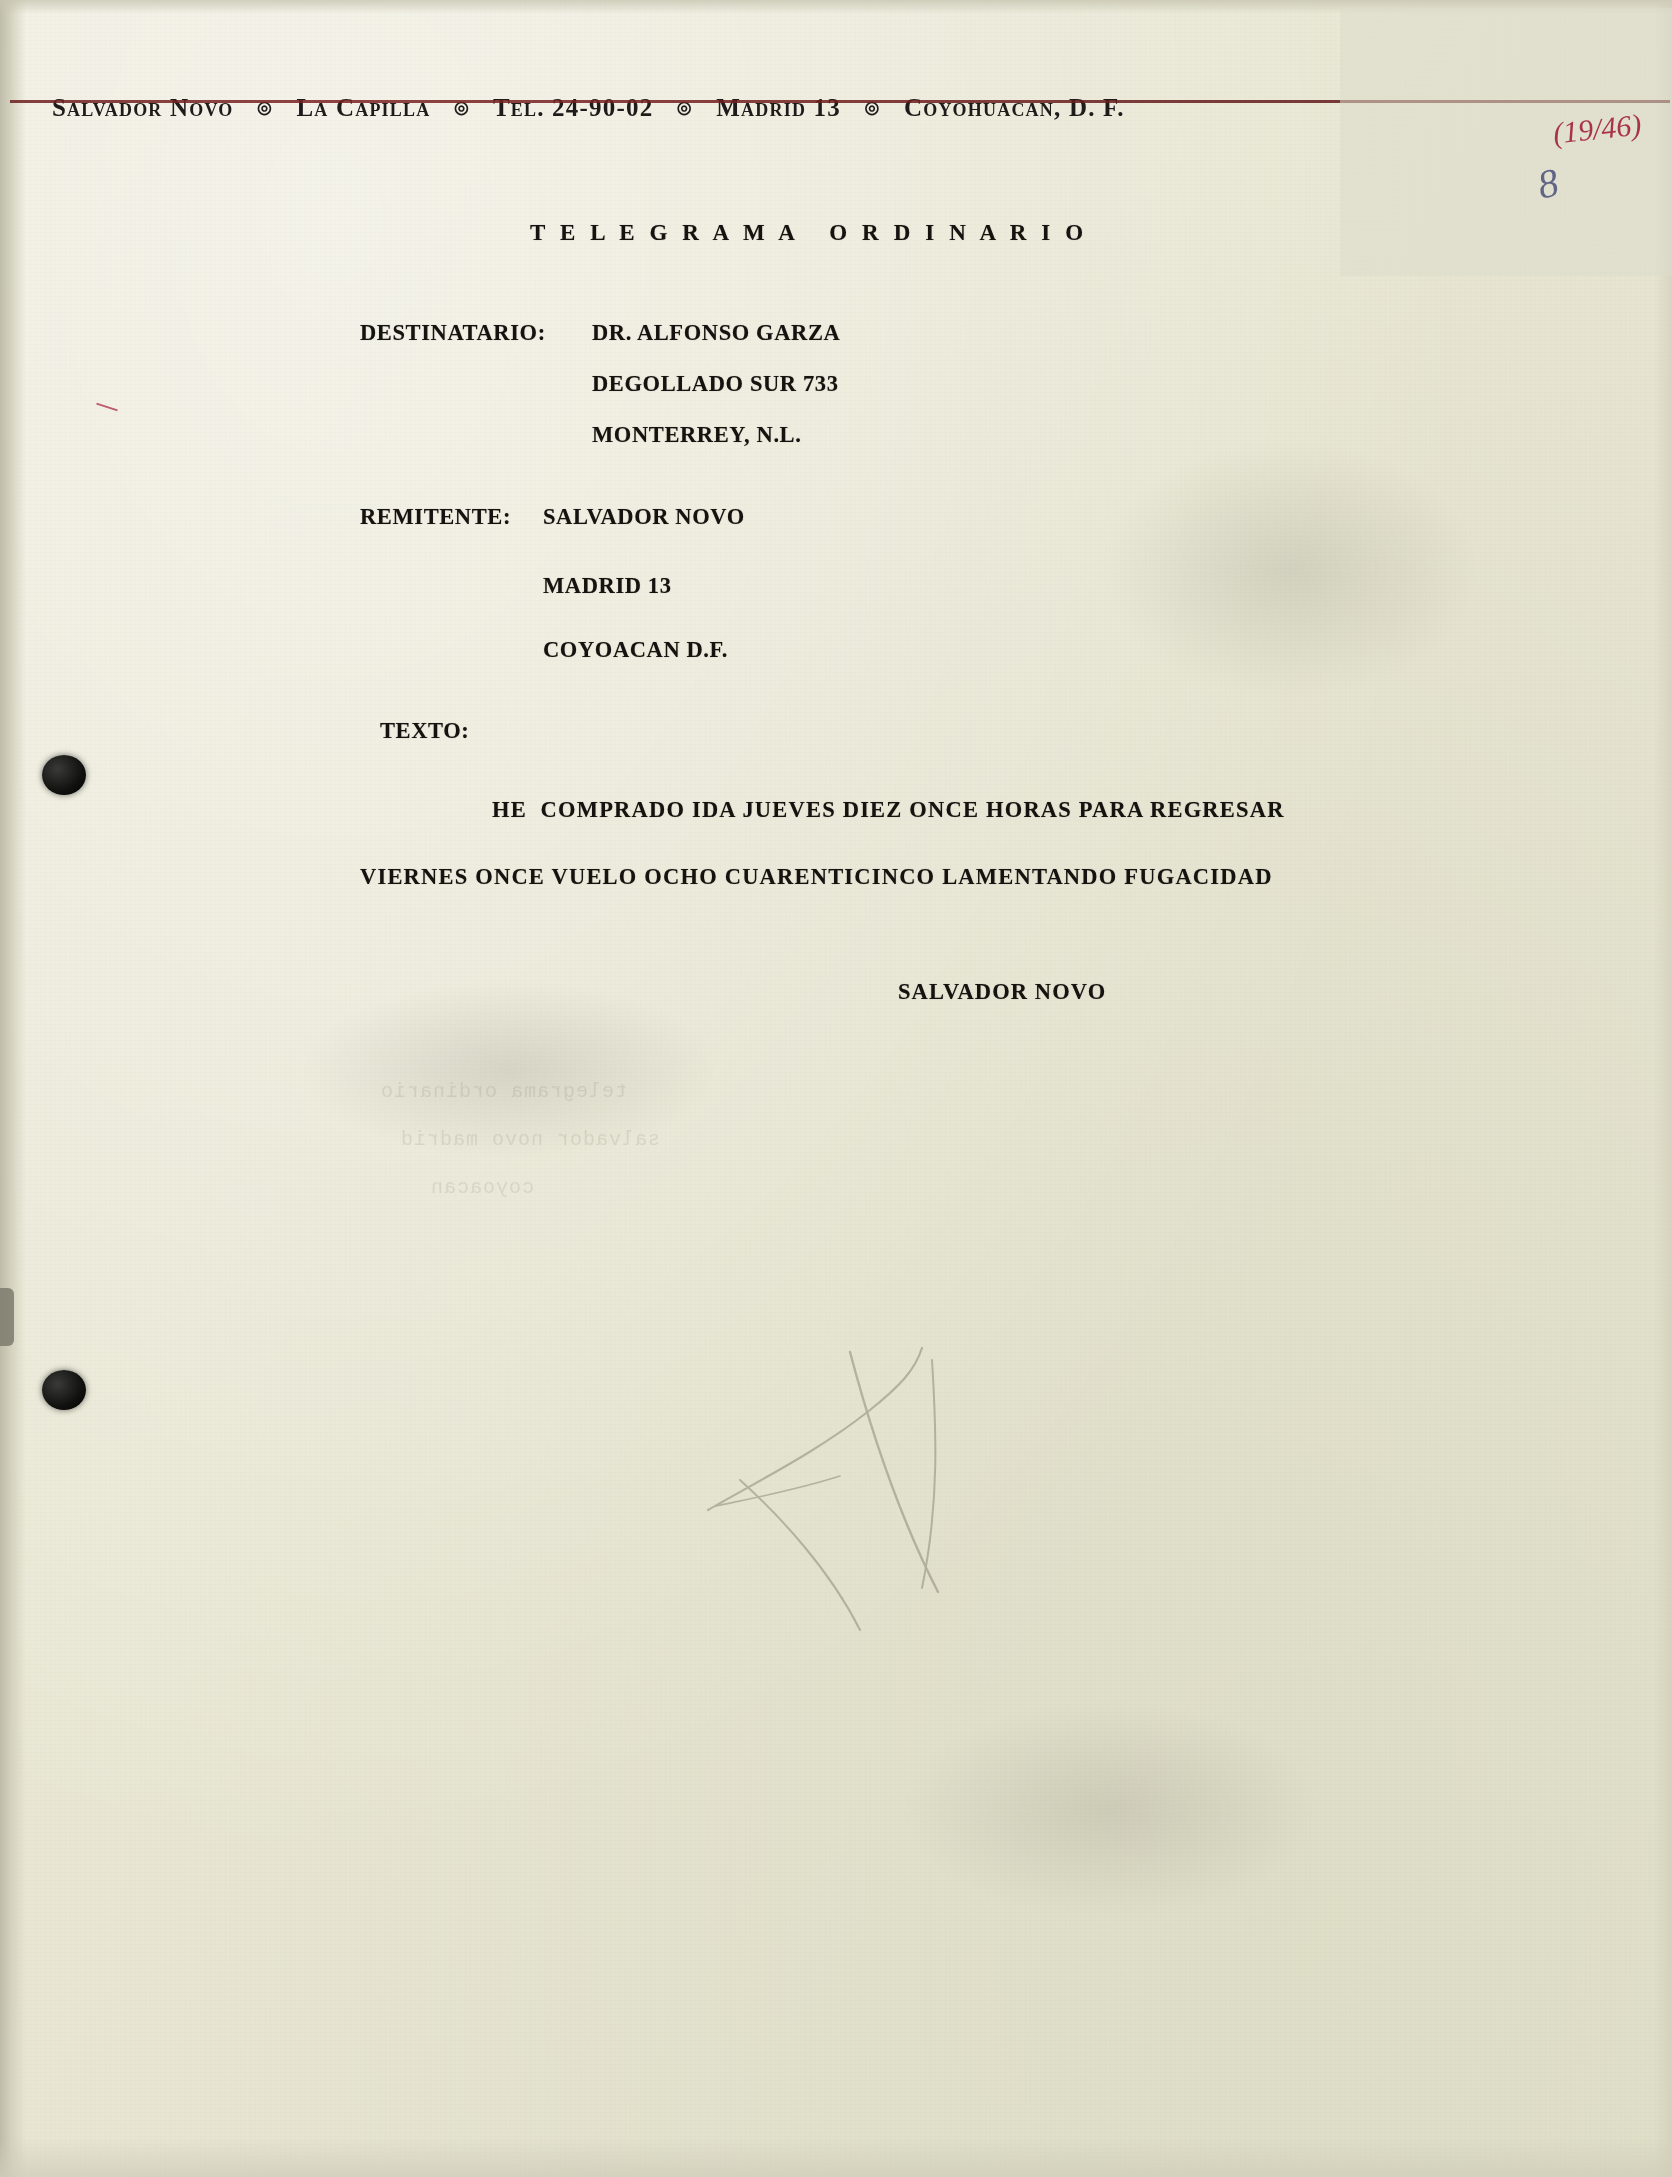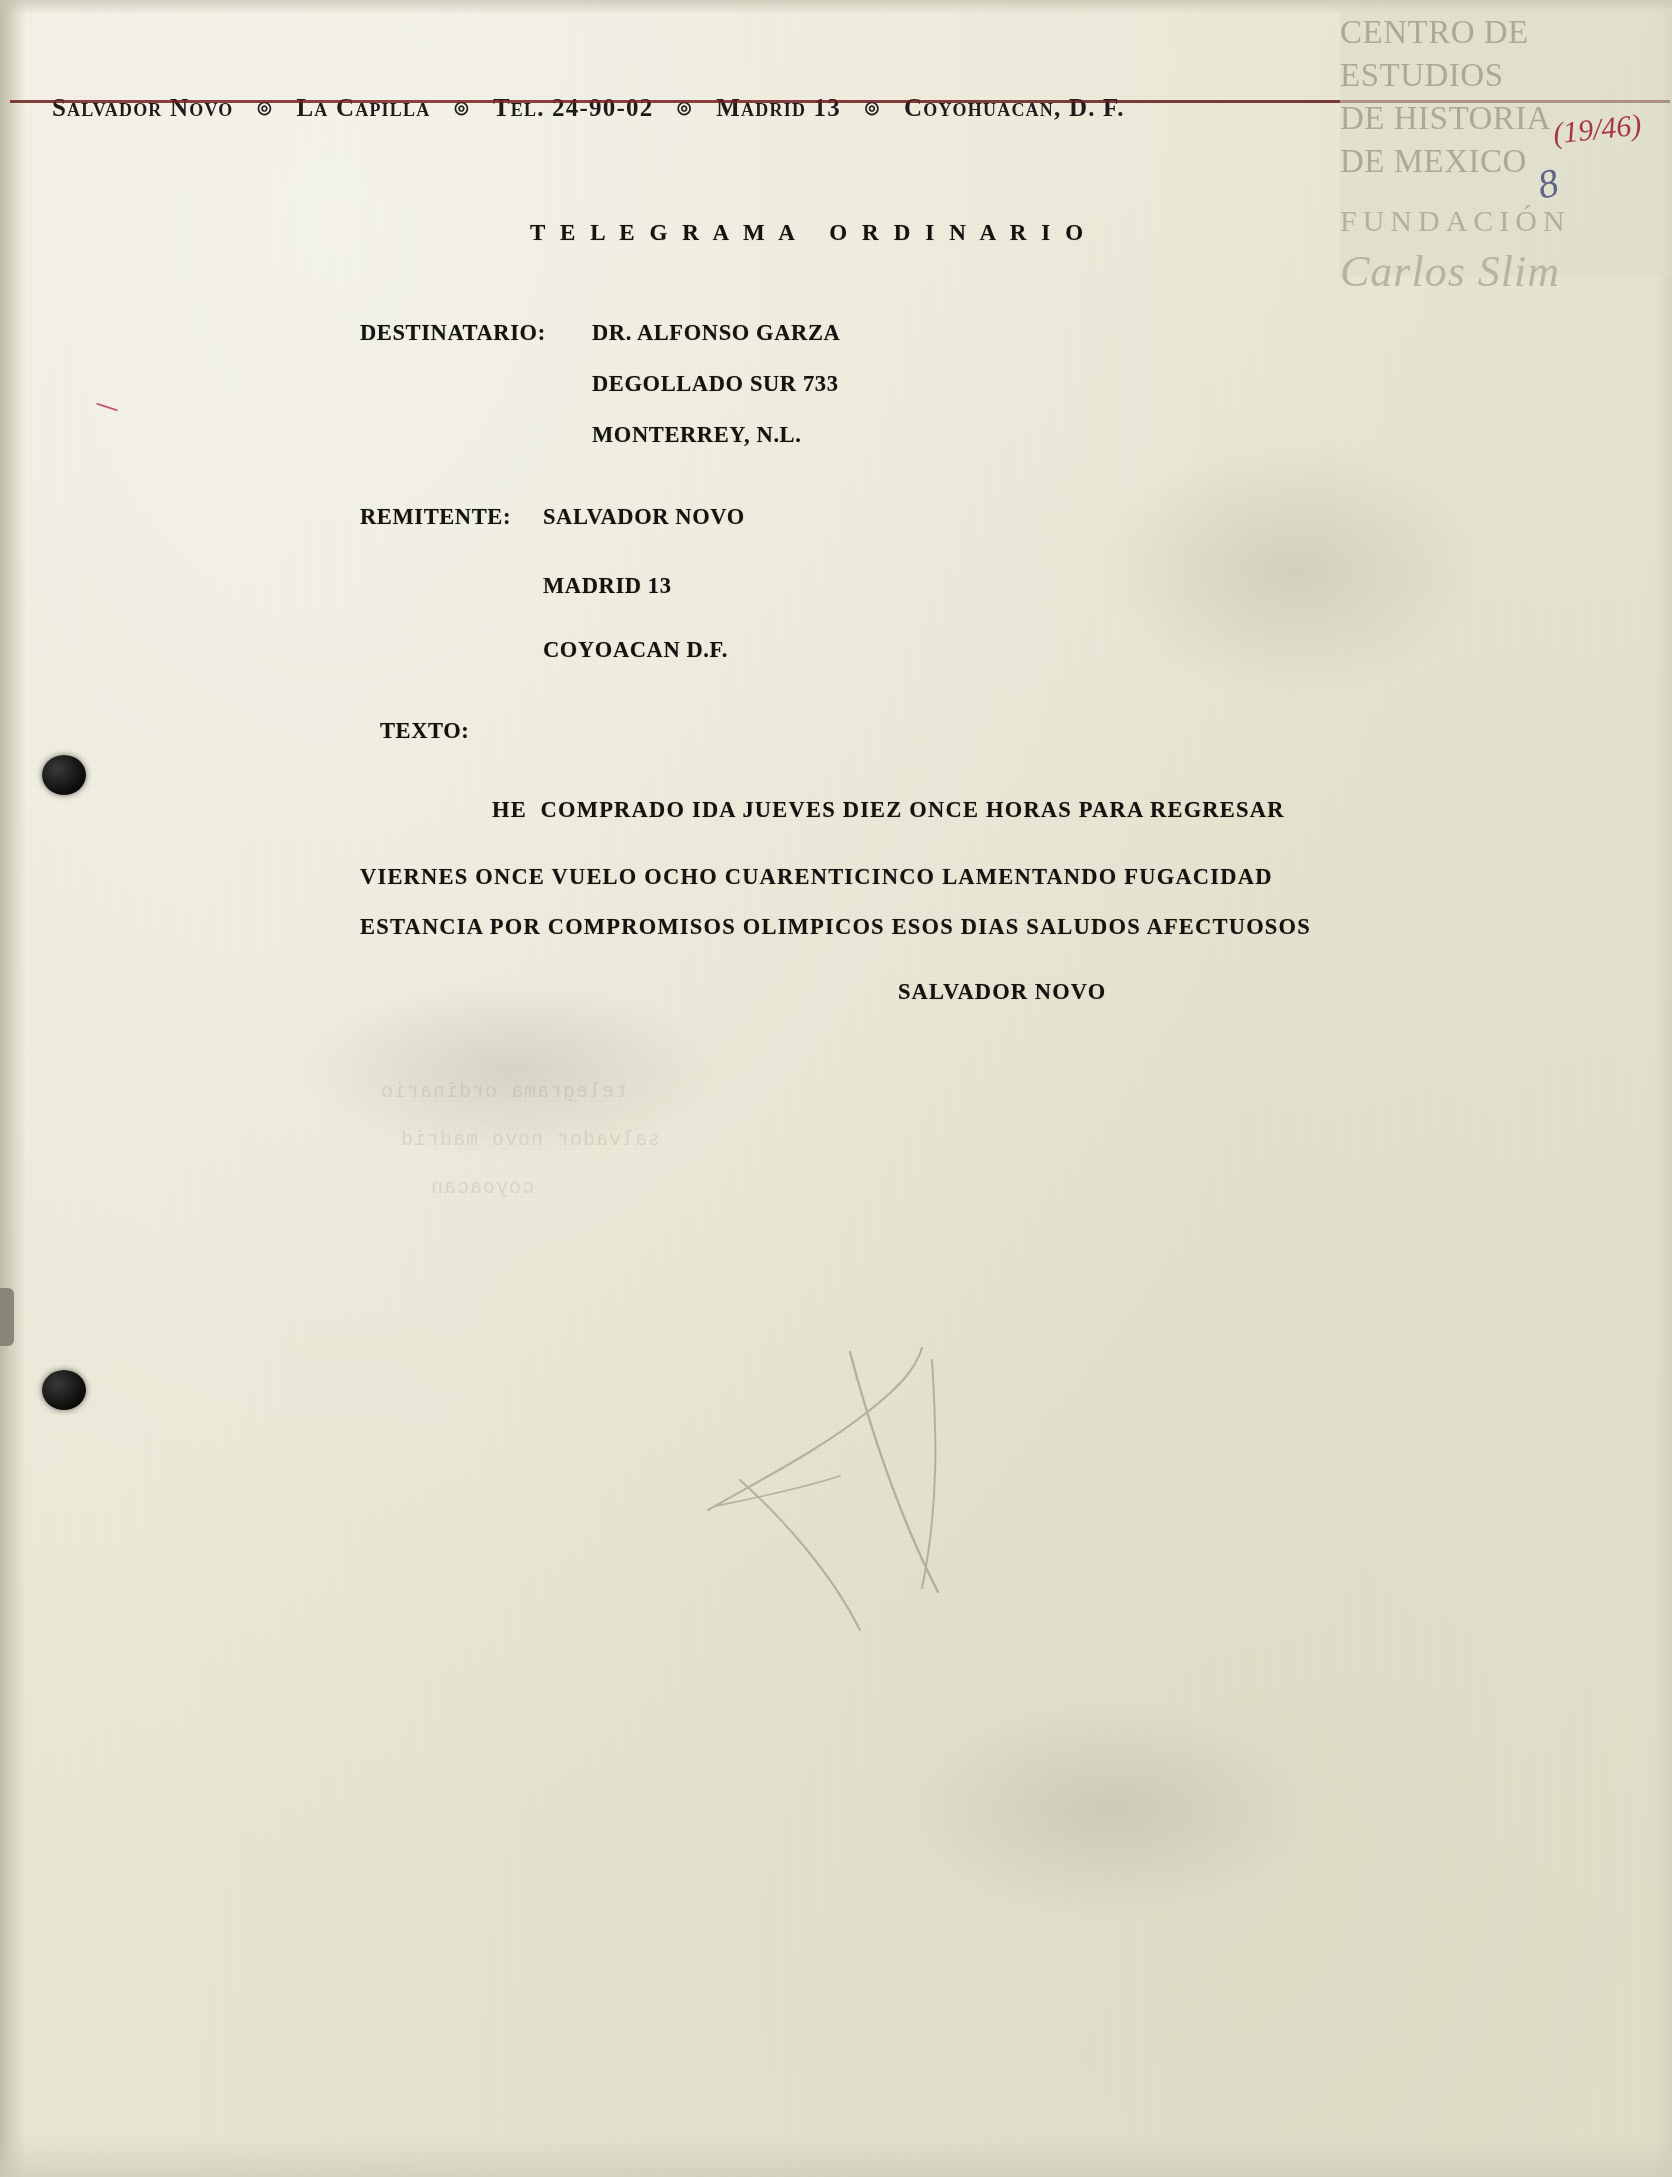--- a/index.html
+++ b/index.html
@@ -307,36 +307,27 @@
 
   <div class="typed" id="rem-label">REMITENTE:</div>
   <div class="typed" id="rem-l1">SALVADOR NOVO</div>
   <div class="typed" id="rem-l2">MADRID 13</div>
   <div class="typed" id="rem-l3">COYOACAN D.F.</div>
 
   <div class="typed" id="texto-label">TEXTO:</div>
 
   <div class="typed" id="body-l2">VIERNES ONCE VUELO OCHO CUARENTICINCO LAMENTANDO FUGACIDAD</div>
   <div class="typed" id="body-l1">HE  COMPRADO IDA JUEVES DIEZ ONCE HORAS PARA REGRESAR</div>
-  <div class="typed" id="body-l3">ESTANCIA POR COMPROMISOS OLIMPICOS ESOS DIAS SALUDOS AFECTUOSOS</div>
   <div class="typed" id="signature">SALVADOR NOVO</div>
 
   <div class="ghost" id="ghost1">telegrama ordinario</div>
   <div class="ghost" id="ghost2">salvador novo madrid</div>
   <div class="ghost" id="ghost3">coyoacan</div>
 
   <div class="stamp-bg"></div>
-  <div class="stamp">
-    <div class="line1">CENTRO DE</div>
-    <div class="line2">ESTUDIOS</div>
-    <div class="line3">DE HISTORIA</div>
-    <div class="line4">DE MEXICO</div>
-    <div class="fundacion">FUNDACIÓN</div>
-    <div class="sign">Carlos Slim</div>
-  </div>
 
   <div class="hand-red">(19/46)</div>
   <div class="hand-blue">8</div>
   <div class="tick-left"></div>
 
   <div class="hole" id="hole-top"></div>
   <div class="hole" id="hole-bottom"></div>
   <div class="notch"></div>
 
   <svg class="scribble" viewBox="0 0 340 320" xmlns="http://www.w3.org/2000/svg">

